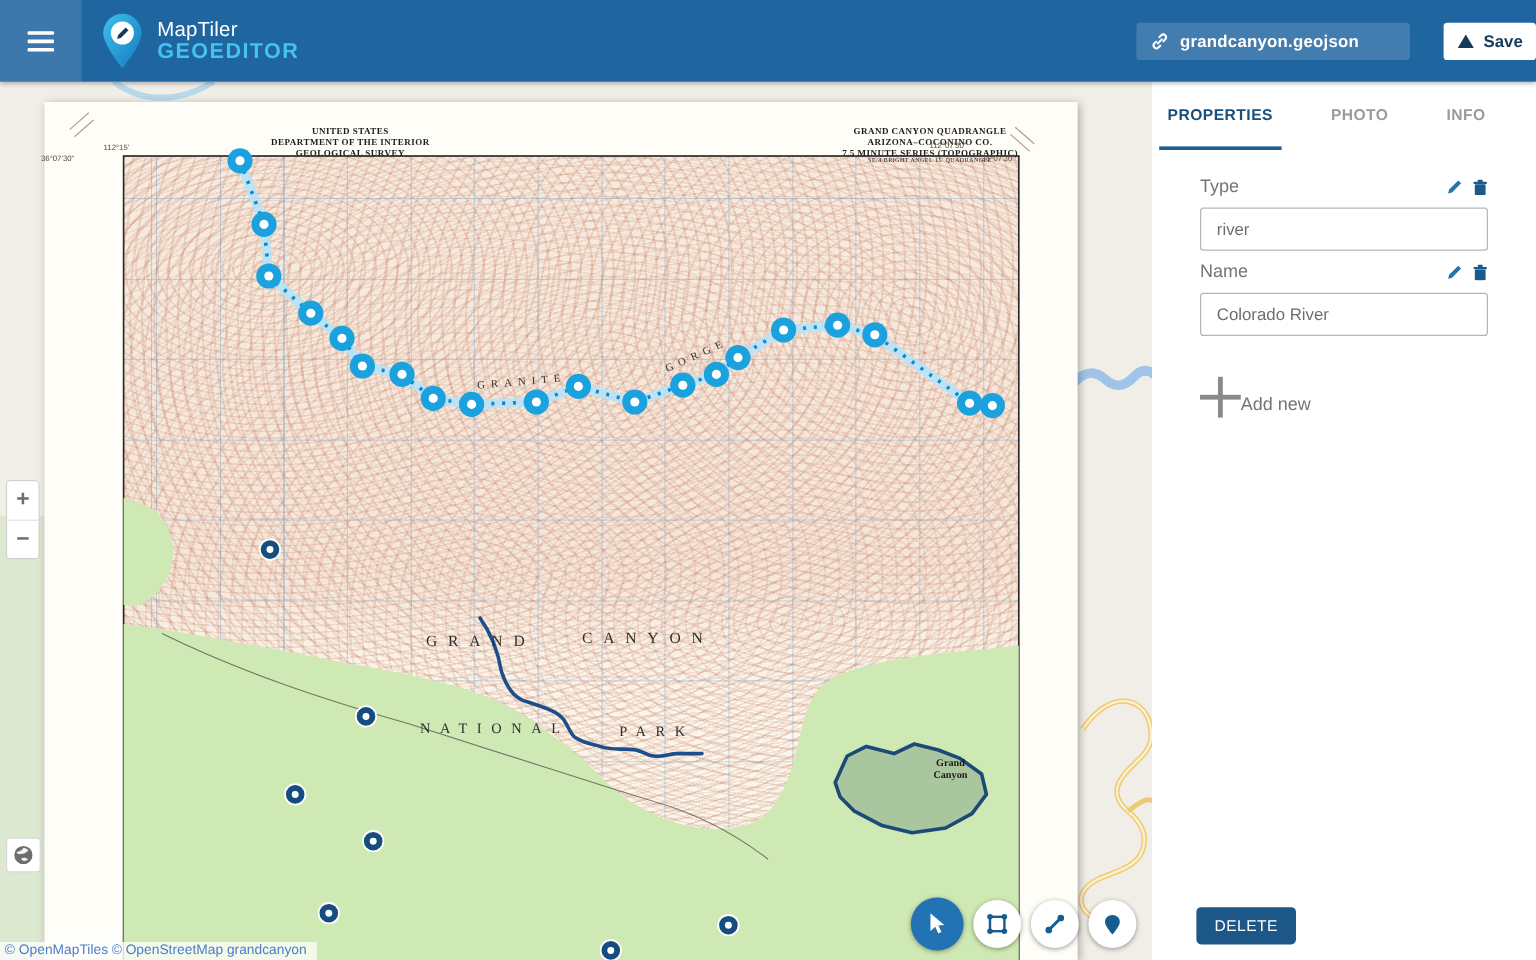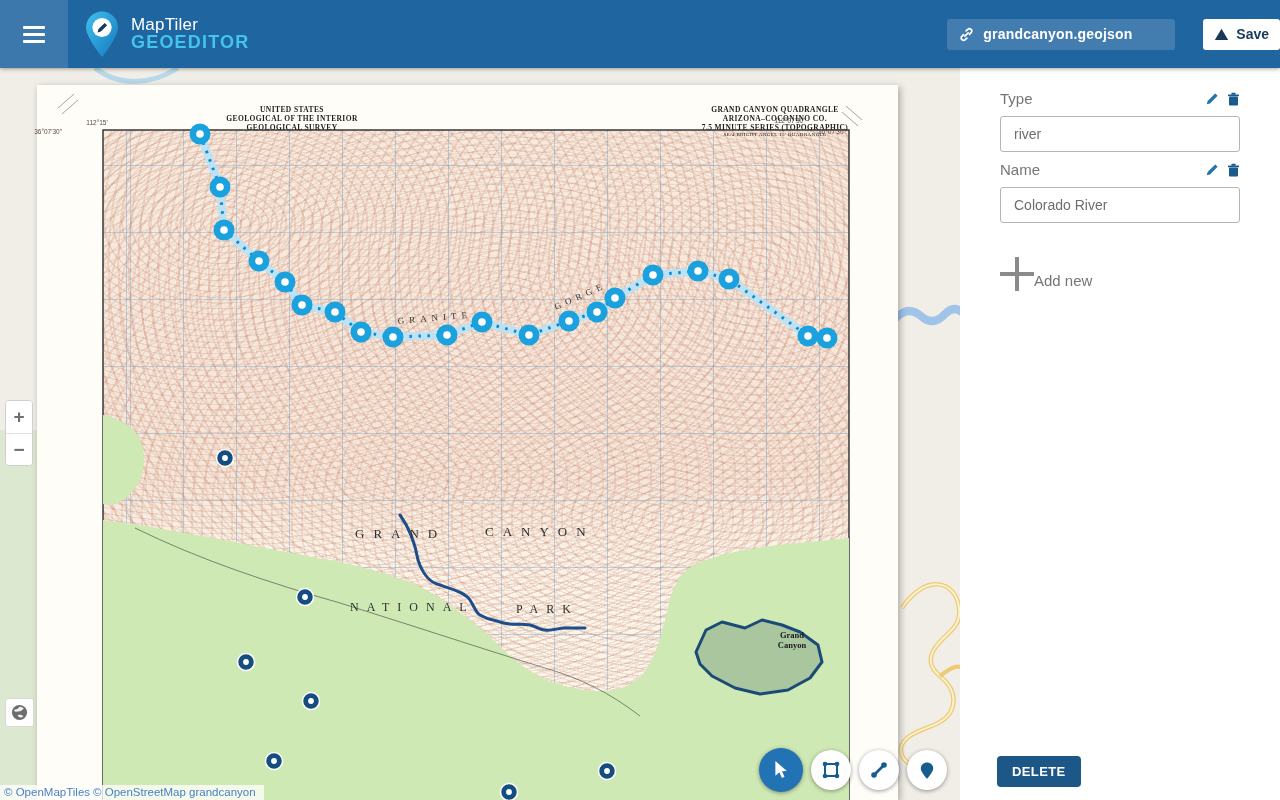--- a/index.html
+++ b/index.html
@@ -89,21 +89,21 @@
   .field-icons svg { cursor:pointer; display:block; }
   .field-input { width:240px; height:36px; border:1px solid #b5b5b5; border-radius:3px; padding:0 13px;
                  font-size:14px; color:#6e6e6e; font-family:"Liberation Sans",sans-serif; background:#fff; }
   .add-new { margin-top:34px; display:flex; flex-direction:row; align-items:center; cursor:pointer; }
   .plus-icon { position:relative; width:34px; height:34px; }
   .plus-icon::before, .plus-icon::after { content:""; position:absolute; background:#8a8a8a; }
   .plus-icon::before { left:0; top:15px; width:34px; height:4px; }
   .plus-icon::after { left:15px; top:0; width:4px; height:34px; }
   .add-new-label { margin-top:13px; color:#757575; font-size:15px; }
   .delete-btn { position:absolute; left:37px; bottom:13px; background:#1d5787; color:#fff; border:none;
-                border-radius:4px; padding:8px 15px; font-size:13px; font-weight:700; letter-spacing:.4px;
+                border-radius:4px; padding:8px 15px; font-size:13px; font-weight:400; letter-spacing:.4px;
                 cursor:pointer; font-family:"Liberation Sans",sans-serif; }
 </style>
 </head>
 <body>
 
 <div class="header">
   <div class="hamburger">
     <span></span>
       <span></span>
       <span></span>
@@ -160,21 +160,21 @@
       <path d="M896,250 Q908,237 921,248 Q933,259 945,246 Q953,237 962,244" stroke="#9fc4e8" stroke-width="8" fill="none" stroke-linecap="round"></path>
       <path d="M902,540 C925,505 956,512 959,540 C962,560 945,565 935,580 C928,590 930,600 940,608 C952,618 958,630 950,645 C940,660 915,660 905,672 C898,680 900,690 910,696" stroke="#eccb74" stroke-width="4.5" fill="none"></path>
       <path d="M902,540 C925,505 956,512 959,540 C962,560 945,565 935,580 C928,590 930,600 940,608 C952,618 958,630 950,645 C940,660 915,660 905,672 C898,680 900,690 910,696" stroke="#fbf0cf" stroke-width="2" fill="none"></path>
       <path d="M940,608 C950,600 957,596 962,600" stroke="#eccb74" stroke-width="4" fill="none"></path>
     </svg>
 
     <div class="topo-sheet">
       <div class="topo-canvas"></div>
       <div class="sheet-title sheet-title-left">
         <div>UNITED STATES</div>
-        <div>GEOLOGICAL OF THE INTERIOR</div>
+        <div>DEPARTMENT OF THE INTERIOR</div>
         <div>GEOLOGICAL SURVEY</div>
       </div>
       <div class="sheet-title sheet-title-right">
         <div>GRAND CANYON QUADRANGLE</div>
         <div>ARIZONA–COCONINO CO.</div>
         <div>7.5 MINUTE SERIES (TOPOGRAPHIC)</div>
         <div class="tiny">SE/4 BRIGHT ANGEL 15' QUADRANGLE</div>
       </div>
     </div>
 
@@ -309,20 +309,25 @@
         </svg>
       </button>
     </div>
 
     <div class="attribution">
       <span>© OpenMapTiles</span><span>© OpenStreetMap grandcanyon</span>
     </div>
   </div>
 
   <div class="sidebar">
+    <div class="tabs">
+      <div class="tab active">PROPERTIES</div>
+      <div class="tab">PHOTO</div>
+      <div class="tab">INFO</div>
+    </div>
 
     <div class="panel">
       <div class="field">
         <div class="field-head">
           <span class="field-label">Type</span>
           <span class="field-icons">
             <svg width="14" height="14" viewBox="0 0 14 14">
               <path d="M10.2,1.4 l2.4,2.4 L5,11.4 l-3.2,.8 .8,-3.2 Z" fill="#2373ad"></path>
             </svg>
             <svg width="13" height="14" viewBox="0 0 13 14">

